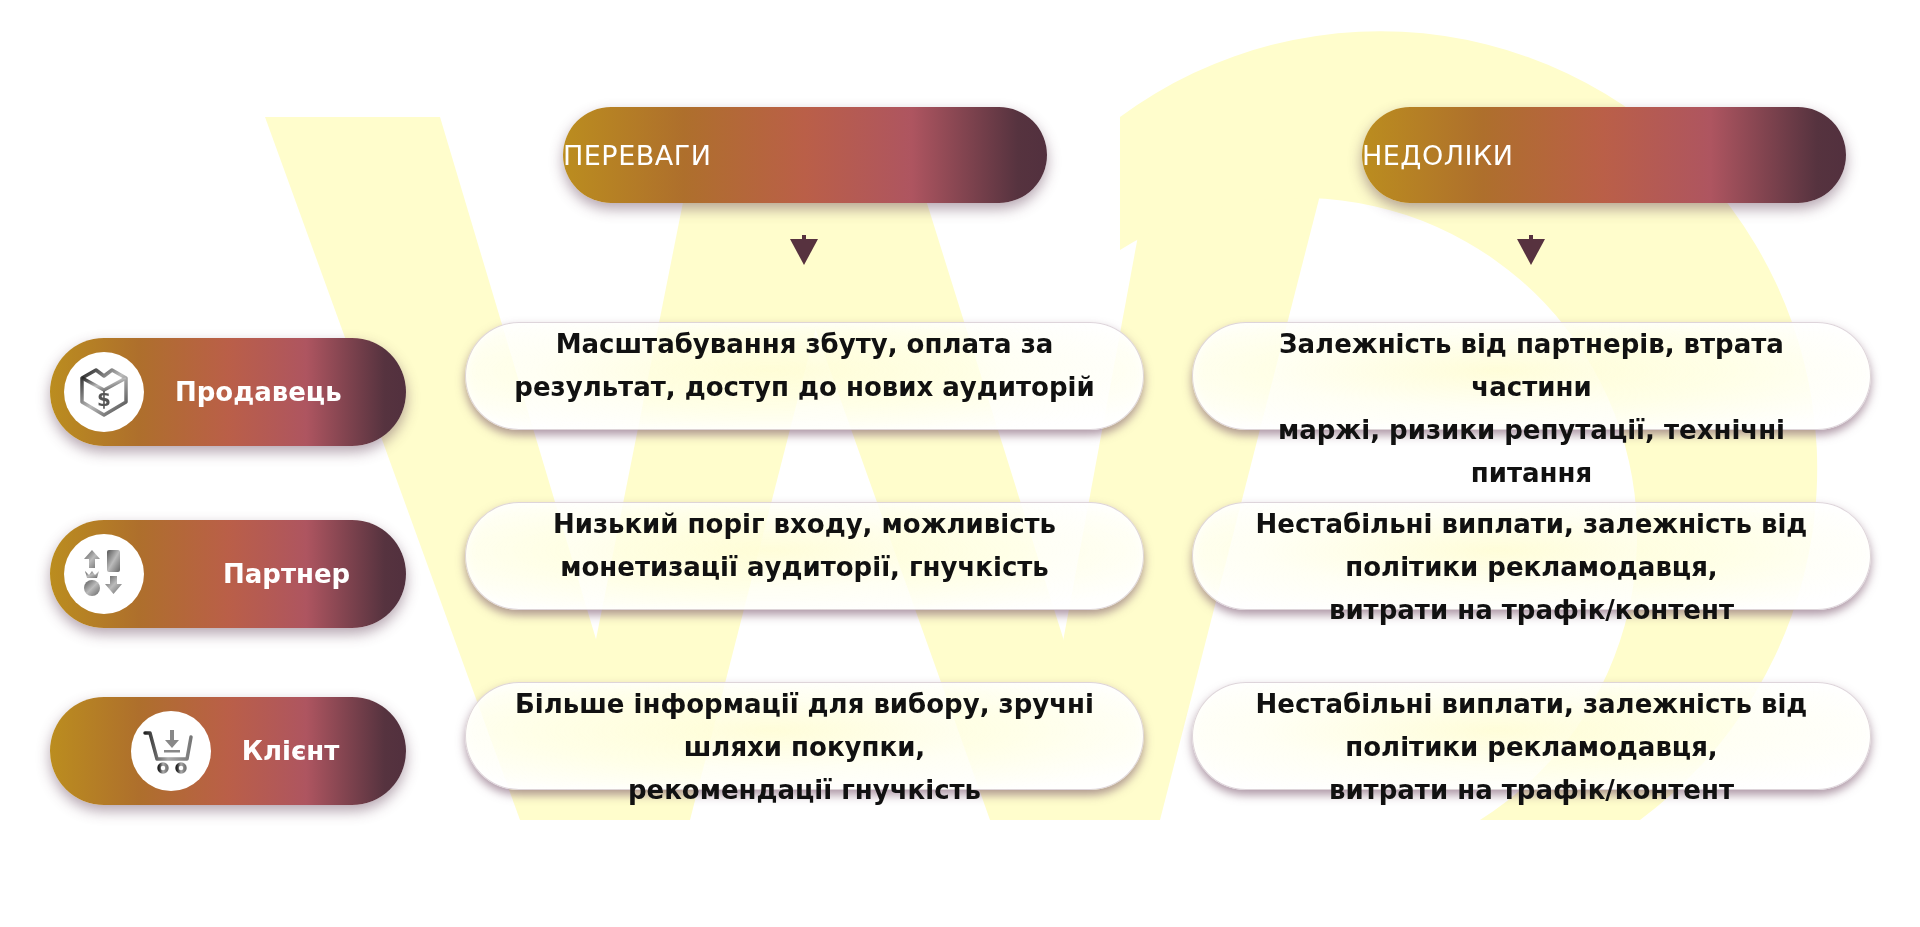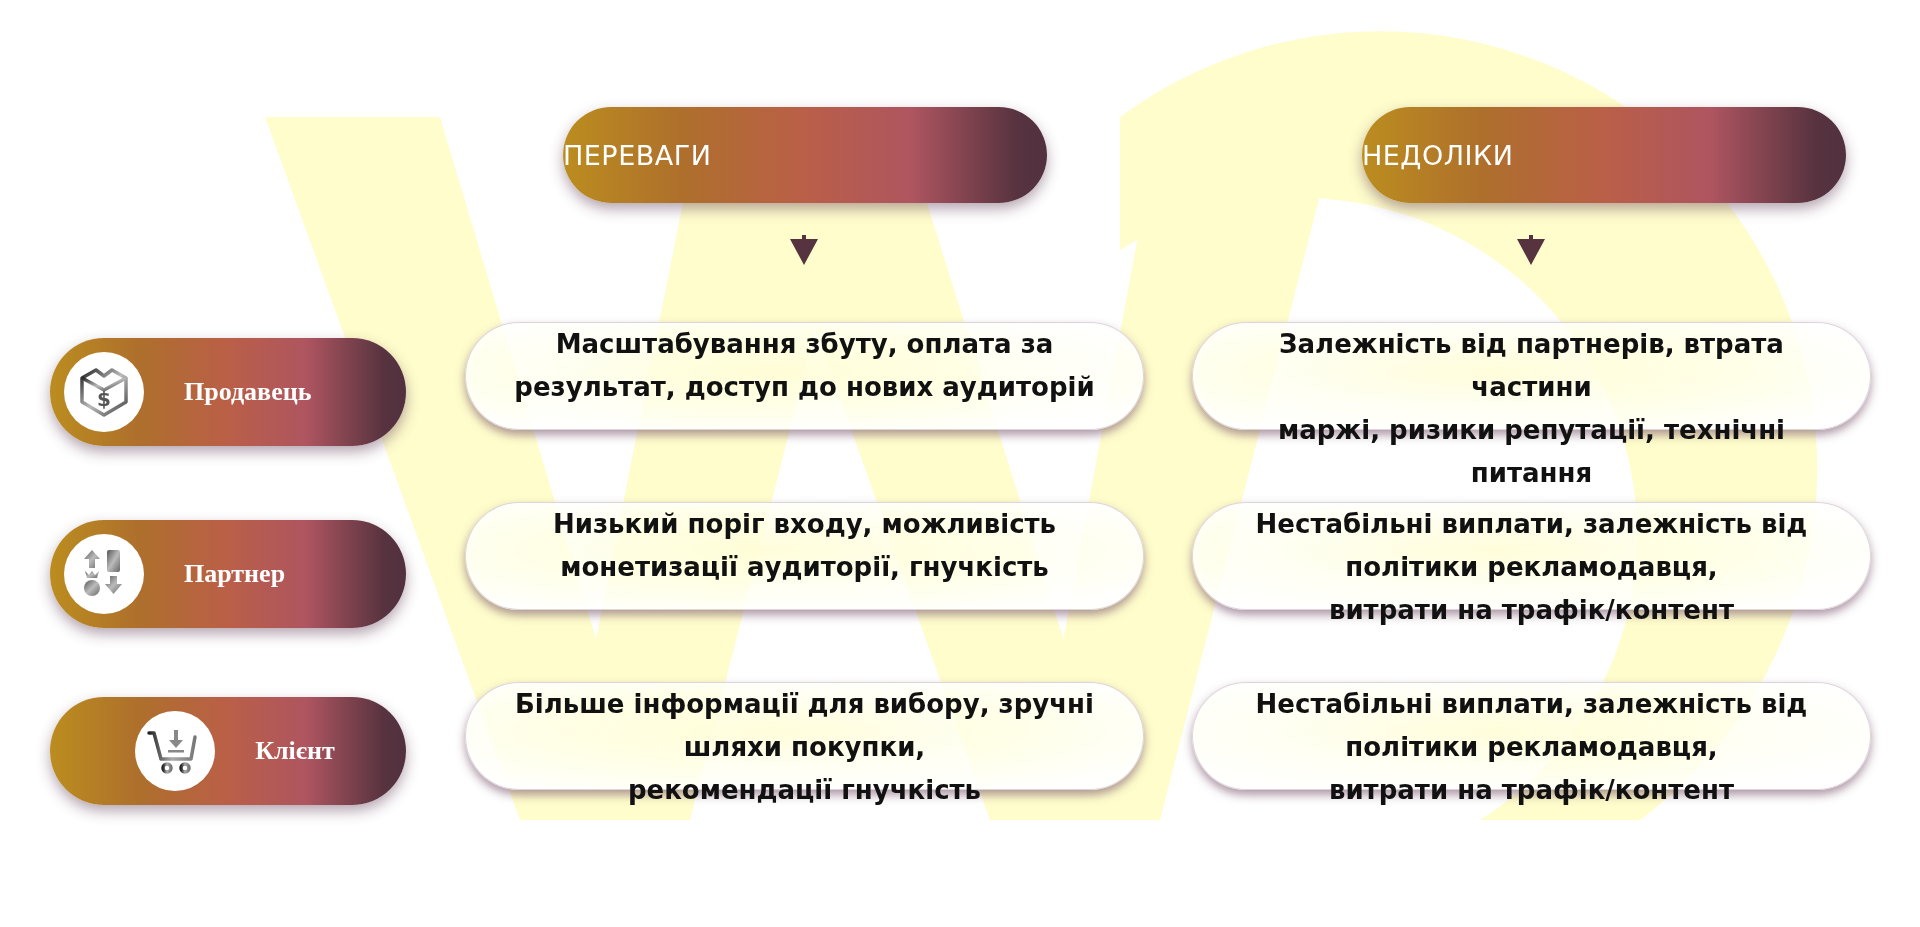--- a/index.html
+++ b/index.html
@@ -30,21 +30,21 @@
 
     .row-pill {
       position: absolute; left: 50px; width: 356px; height: 108px; border-radius: 54px;
       display: flex; align-items: center; z-index: 2;
     }
     .icon-circle {
       width: 80px; height: 80px; border-radius: 50%; background: #ffffff;
       margin-left: 14px; display: flex; align-items: center; justify-content: center; flex-shrink: 0;
     }
     .row-label {
-      color: #ffffff; font-weight: bold; font-size: 26px; margin-left: 40px; font-family: Liberation Serif, serif;
+      color: #ffffff; font-weight: bold; font-size: 26px; margin-left: 31px;
     }
 
     .content-pill {
       position: absolute; width: 679px; height: 108px; border-radius: 70px;
       background: radial-gradient(ellipse at 45% 45%, rgba(255,253,215,0.95) 0%, rgba(255,255,240,0.75) 45%, rgba(255,255,255,0.96) 85%);
       box-shadow: 0 5px 10px rgba(110, 70, 95, 0.55), inset 0 0 10px rgba(255,255,255,0.9);
       border: 1px solid rgba(200,185,195,0.6);
       display: flex; align-items: flex-start; justify-content: center; text-align: center;
       font-weight: bold; font-size: 26px; line-height: 43px; color: #111111; z-index: 2;
       box-sizing: border-box; padding: 0 40px;
@@ -95,21 +95,21 @@
         <path d="M8,16 L22,8 L30,14 L38,8 L52,16 L52,40 L30,53 L8,40 Z"></path>
         <path d="M8,16 L30,28 L52,16"></path>
         <path d="M30,28 L30,53"></path>
       </g>
       <text x="30" y="44" text-anchor="middle" font-size="20" font-weight="bold" fill="#555" font-family="DejaVu Sans, sans-serif">$</text>
     </svg>
   </div>
   <span class="row-label">Продавець</span>
 </div>
 
-<div class="row-pill grad" style="top:520px;">
+<div class="row-pill grad" style="top:520px;gap:48px;">
   <div class="icon-circle">
     <svg width="60" height="60" viewBox="0 0 60 60">
       <defs>
         <linearGradient id="g2" x1="0" y1="0" x2="1" y2="1">
           <stop offset="0" stop-color="#555"></stop>
             <stop offset="0.5" stop-color="#bbb"></stop>
             <stop offset="1" stop-color="#666"></stop>
         </linearGradient>
       </defs>
       <g fill="url(#g2)">

